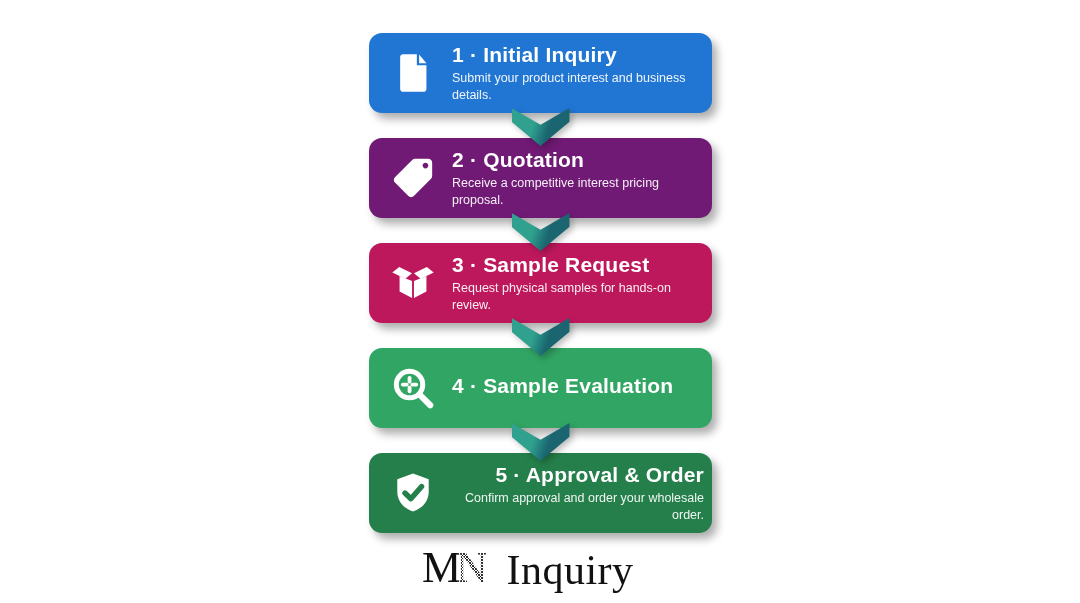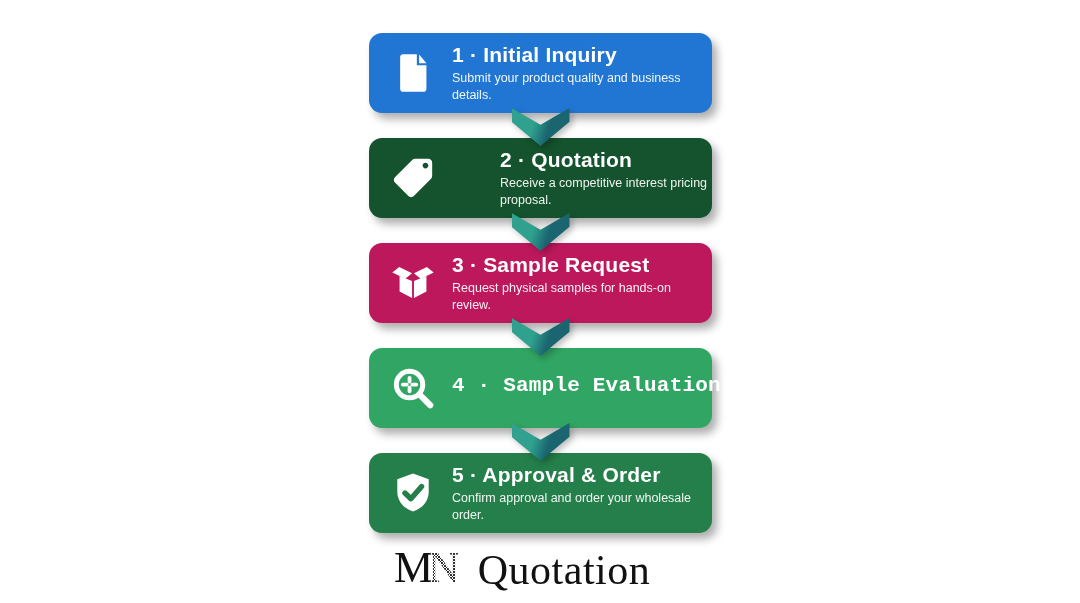--- a/index.html
+++ b/index.html
@@ -1,17 +1,17 @@
 <!DOCTYPE html>
 <html><head>
 <meta charset="utf-8">
 <style>
   html,body{margin:0;padding:0;background:#fff;}
   .canvas{position:relative;width:1044px;height:603px;background:#ffffff;overflow:hidden;
-          font-family:"Liberation Sans",sans-serif;}
+          font-family:"Liberation Sans",sans-serif;padding-left:12px;}
   .stack{position:absolute;left:369px;top:33px;width:343px;display:flex;flex-direction:column;align-items:center;}
   .card{width:100%;height:80px;border-radius:13px;display:flex;align-items:center;
         box-shadow:5px 6px 9px rgba(0,0,0,.32);color:#fff;position:relative;z-index:1;flex:0 0 auto;}
   .icon-wrap{width:46px;height:46px;margin:0 16px 0 21px;flex:0 0 auto;display:flex;align-items:center;justify-content:center;}
   .icon-wrap svg{width:46px;height:46px;display:block;}
   .text{width:252px;}
   .title{font-size:21px;font-weight:bold;line-height:1.15;margin:0 0 3px 0;white-space:nowrap;letter-spacing:.2px;}
   .desc{font-size:12.5px;line-height:1.3;margin:0;color:rgba(255,255,255,.93);}
   .chev{width:58px;height:38px;margin:-5px 0 -8px;z-index:2;position:relative;
         filter:drop-shadow(3px 3px 3px rgba(0,0,0,.25));flex:0 0 auto;}
@@ -32,29 +32,29 @@
 
     <section class="card" style="background: rgb(33, 118, 212);">
       <span class="icon-wrap">
         <svg viewBox="0 0 24 24">
           <path fill="#fff" d="M6.8 2.2 H14 V8 h5 v12.3 c0 .8-.7 1.5-1.5 1.5 H6.8 c-.8 0-1.5-.7-1.5-1.5 V3.7 c0-.8.7-1.5 1.5-1.5 Z"></path>
           <path fill="#fff" d="M15.2 2.4 l3.8 4.5 h-3.8 Z"></path>
         </svg>
       </span>
       <div class="text">
         <h2 class="title">1 · Initial Inquiry</h2>
-        <p class="desc">Submit your product quality and business details.</p>
+        <p class="desc">Submit your product interest and business details.</p>
       </div>
     </section>
 
     <div class="chev">
         <div class="chev-shape"></div>
       </div>
 
-    <section class="card" style="background: #14532d; gap: 48px;">
+    <section class="card" style="background: #701a75;">
       <span class="icon-wrap">
         <svg viewBox="0 0 24 24">
           <g transform="translate(24,0) scale(-1,1)">
             <path fill="#fff" d="M21.41 11.58l-9-9C12.05 2.22 11.55 2 11 2H4c-1.1 0-2 .9-2 2v7c0 .55.22 1.05.59 1.42l9 9c.36.36.86.58 1.41.58.55 0 1.05-.22 1.41-.59l7-7c.37-.36.59-.86.59-1.41 0-.55-.23-1.06-.59-1.42zM5.5 7C4.67 7 4 6.33 4 5.5S4.67 4 5.5 4 7 4.67 7 5.5 6.33 7 5.5 7z"></path>
           </g>
         </svg>
       </span>
       <div class="text">
         <h2 class="title">2 · Quotation</h2>
         <p class="desc">Receive a competitive interest pricing proposal.</p>
@@ -77,41 +77,41 @@
       <div class="text">
         <h2 class="title">3 · Sample Request</h2>
         <p class="desc">Request physical samples for hands-on review.</p>
       </div>
     </section>
 
     <div class="chev">
         <div class="chev-shape"></div>
       </div>
 
-    <section class="card" style="background: rgb(49, 165, 99); font-family: Liberation Mono, monospace;">
+    <section class="card" style="background: rgb(49, 165, 99);">
       <span class="icon-wrap">
         <svg viewBox="0 0 24 24" fill="none" stroke="#fff" stroke-linecap="round">
           <circle cx="10.2" cy="10.2" r="6.9" stroke-width="2.6"></circle>
           <line x1="15.6" y1="15.6" x2="21" y2="21" stroke-width="3.2"></line>
           <line x1="10.2" y1="6.7" x2="10.2" y2="8.7" stroke-width="2"></line>
           <line x1="10.2" y1="11.7" x2="10.2" y2="13.7" stroke-width="2"></line>
           <line x1="6.7" y1="10.2" x2="8.7" y2="10.2" stroke-width="2"></line>
           <line x1="11.7" y1="10.2" x2="13.7" y2="10.2" stroke-width="2"></line>
         </svg>
       </span>
       <div class="text">
         <h2 class="title">4 · Sample Evaluation</h2>
       </div>
     </section>
 
     <div class="chev">
         <div class="chev-shape"></div>
       </div>
 
-    <section class="card" style="background: rgb(36, 127, 74);">
+    <section class="card" style="background: rgb(36, 127, 74); text-align: right;">
       <span class="icon-wrap">
         <svg viewBox="0 0 24 24">
           <path fill="#fff" d="M12 1.8 l8.2 3 v6.4 c0 5.2-3.5 8.9-8.2 10.4 C7.3 20.1 3.8 16.4 3.8 11.2 V4.8 Z"></path>
           <polyline points="7.8,12 10.9,15 16.5,8.6" fill="none" stroke="#247f4a" stroke-width="2.8" stroke-linecap="round" stroke-linejoin="round"></polyline>
         </svg>
       </span>
       <div class="text">
         <h2 class="title">5 · Approval &amp; Order</h2>
         <p class="desc">Confirm approval and order your wholesale order.</p>
       </div>
@@ -123,16 +123,16 @@
     <svg class="monogram" width="76" height="46" viewBox="0 0 76 46">
       <defs>
         <pattern id="meshpat" width="3" height="3" patternUnits="userSpaceOnUse">
           <rect width="3" height="3" fill="#ffffff"></rect>
           <path d="M0 0 L3 3 M3 0 L0 3" stroke="#1a1a1a" stroke-width="0.9"></path>
         </pattern>
       </defs>
       <text x="0" y="37" font-family="Liberation Serif, serif" font-size="44" fill="#111">M</text>
       <text x="34" y="37" font-family="Liberation Serif, serif" font-size="44" fill="url(#meshpat)">N</text>
     </svg>
-    <span class="brand-name">Quotation</span>
+    <span class="brand-name">Inquiry</span>
   </div>
 
 </div>
 
 </body></html>

